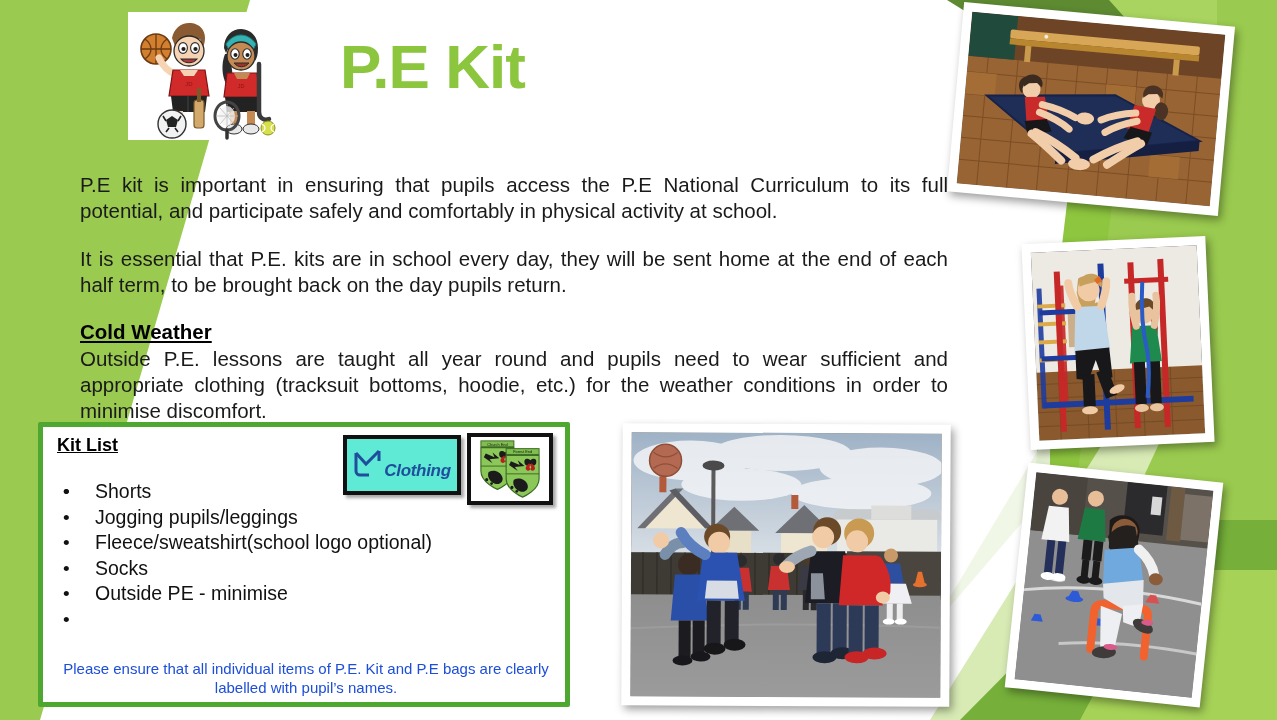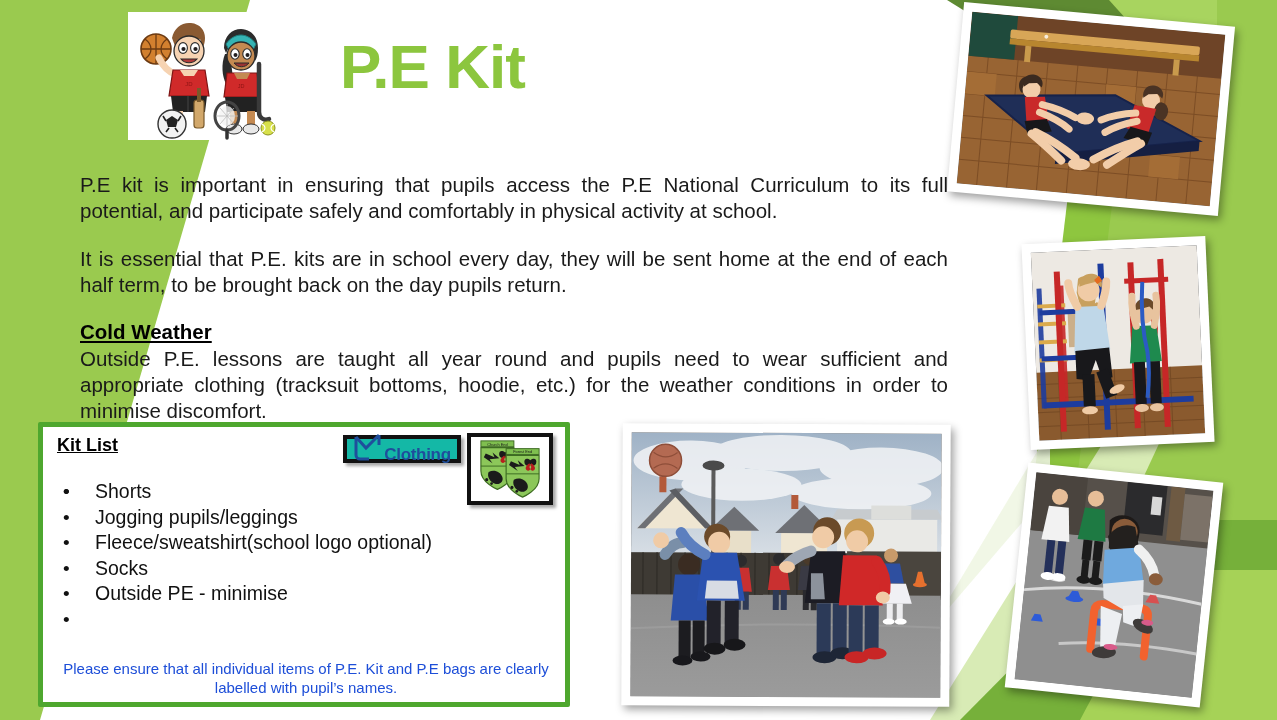--- a/index.html
+++ b/index.html
@@ -185,27 +185,28 @@
     text-align: center;
     font-size: 15px;
     line-height: 19px;
     color: #1d4ed8;
   }
 
   
   .logo-myclothing {
     position: absolute;
     left: 300px; top: 8px;
-    width: 118px; height: 28px;
-    background: #14b8a6;
+    width: 118px; height: 60px;
+    background: #5eead4;
     border: 4px solid #111;
     display: flex;
     align-items: center;
     justify-content: center;
     box-shadow: 3px 3px 3px rgba(0,0,0,.35);
+    font-style: italic;
   }
   .logo-myclothing .mcl-wrap {
     display: flex; align-items: flex-end; gap: 1px;
   }
   .logo-myclothing .mcl-text {
     font-size: 17px; font-weight: bold; color: #1F4E9C;
     letter-spacing: -.3px; line-height: 1;
     margin-bottom: 2px;
   }
   .logo-crest {

